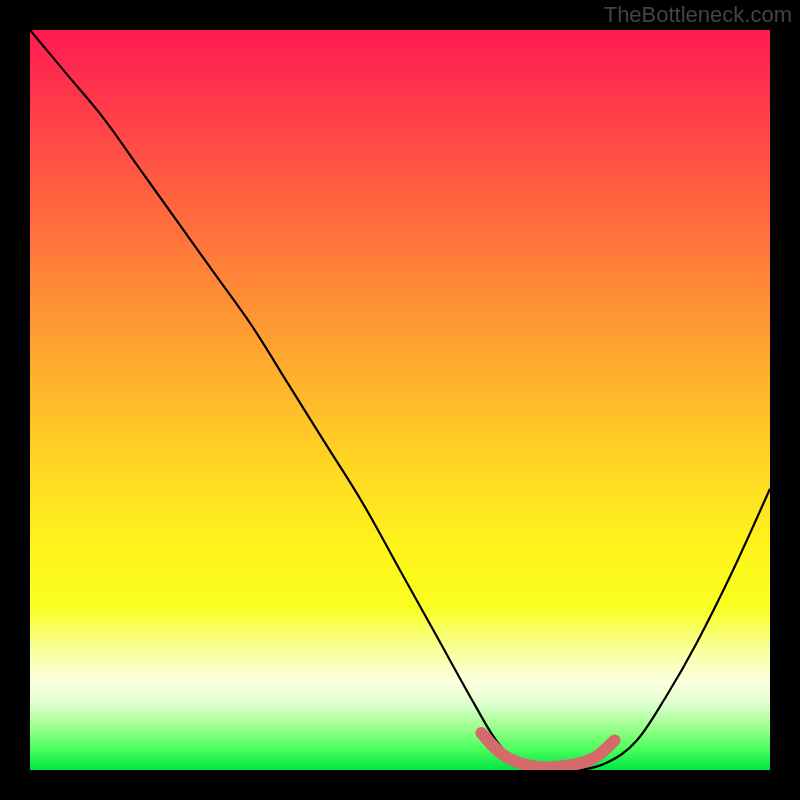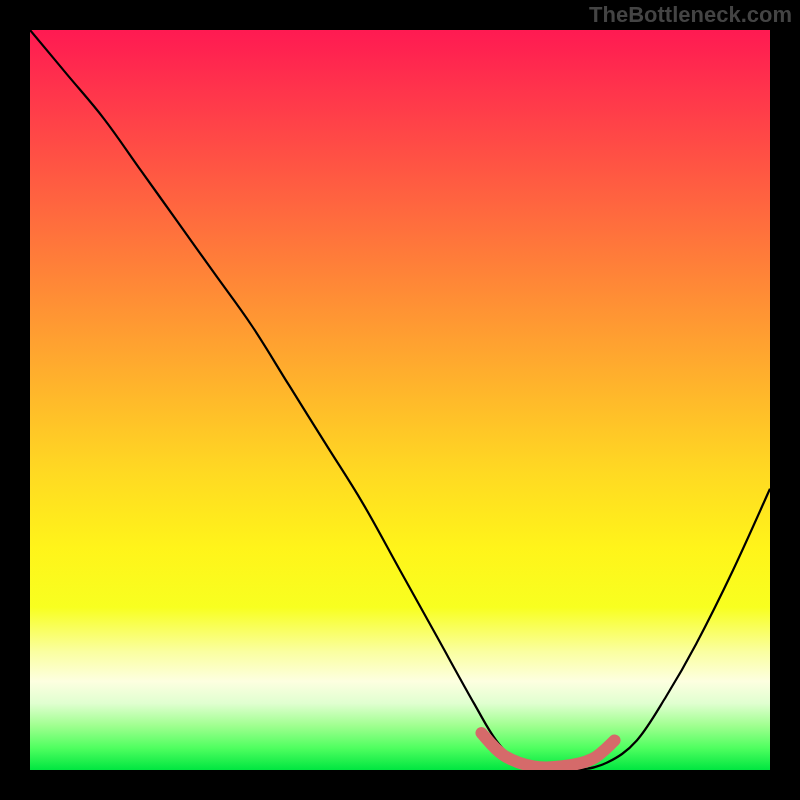--- a/index.html
+++ b/index.html
@@ -10,21 +10,21 @@
     font-family: Arial, Helvetica, sans-serif;
     position: relative;
     overflow: hidden;
   }
   .watermark {
     position: absolute;
     top: 2px;
     right: 8px;
     color: #444;
     font-size: 22px;
-    font-weight: 700;
+    font-weight: 400;
     z-index: 10;
   }
   .plot-area {
     position: absolute;
     left: 30px;
     top: 30px;
     width: 740px;
     height: 740px;
   }
   .gradient-bg {

